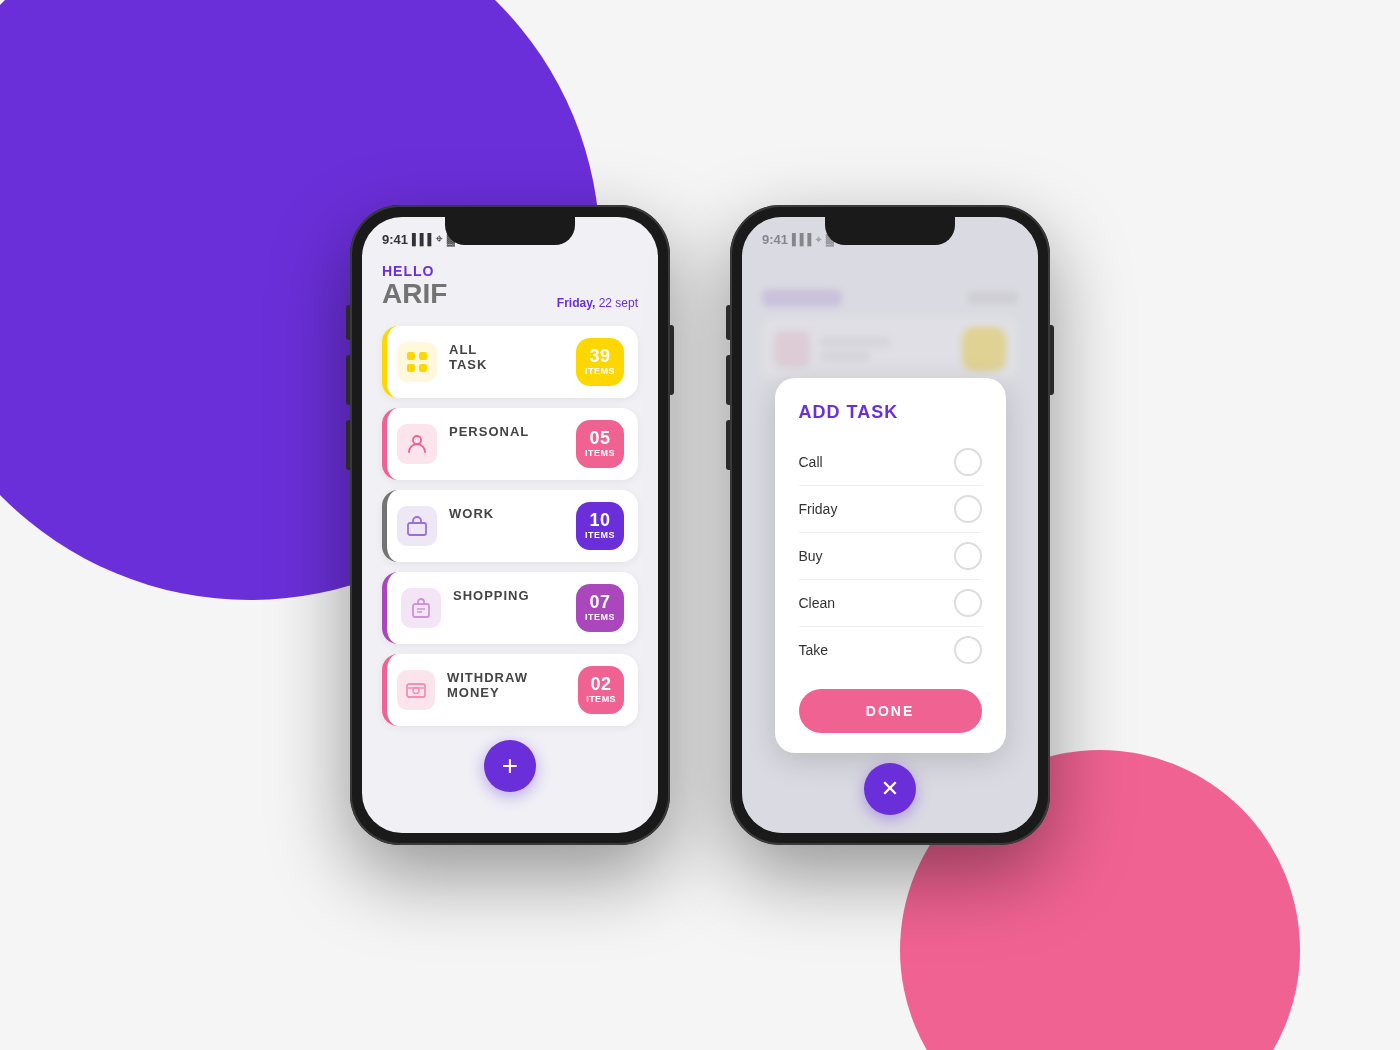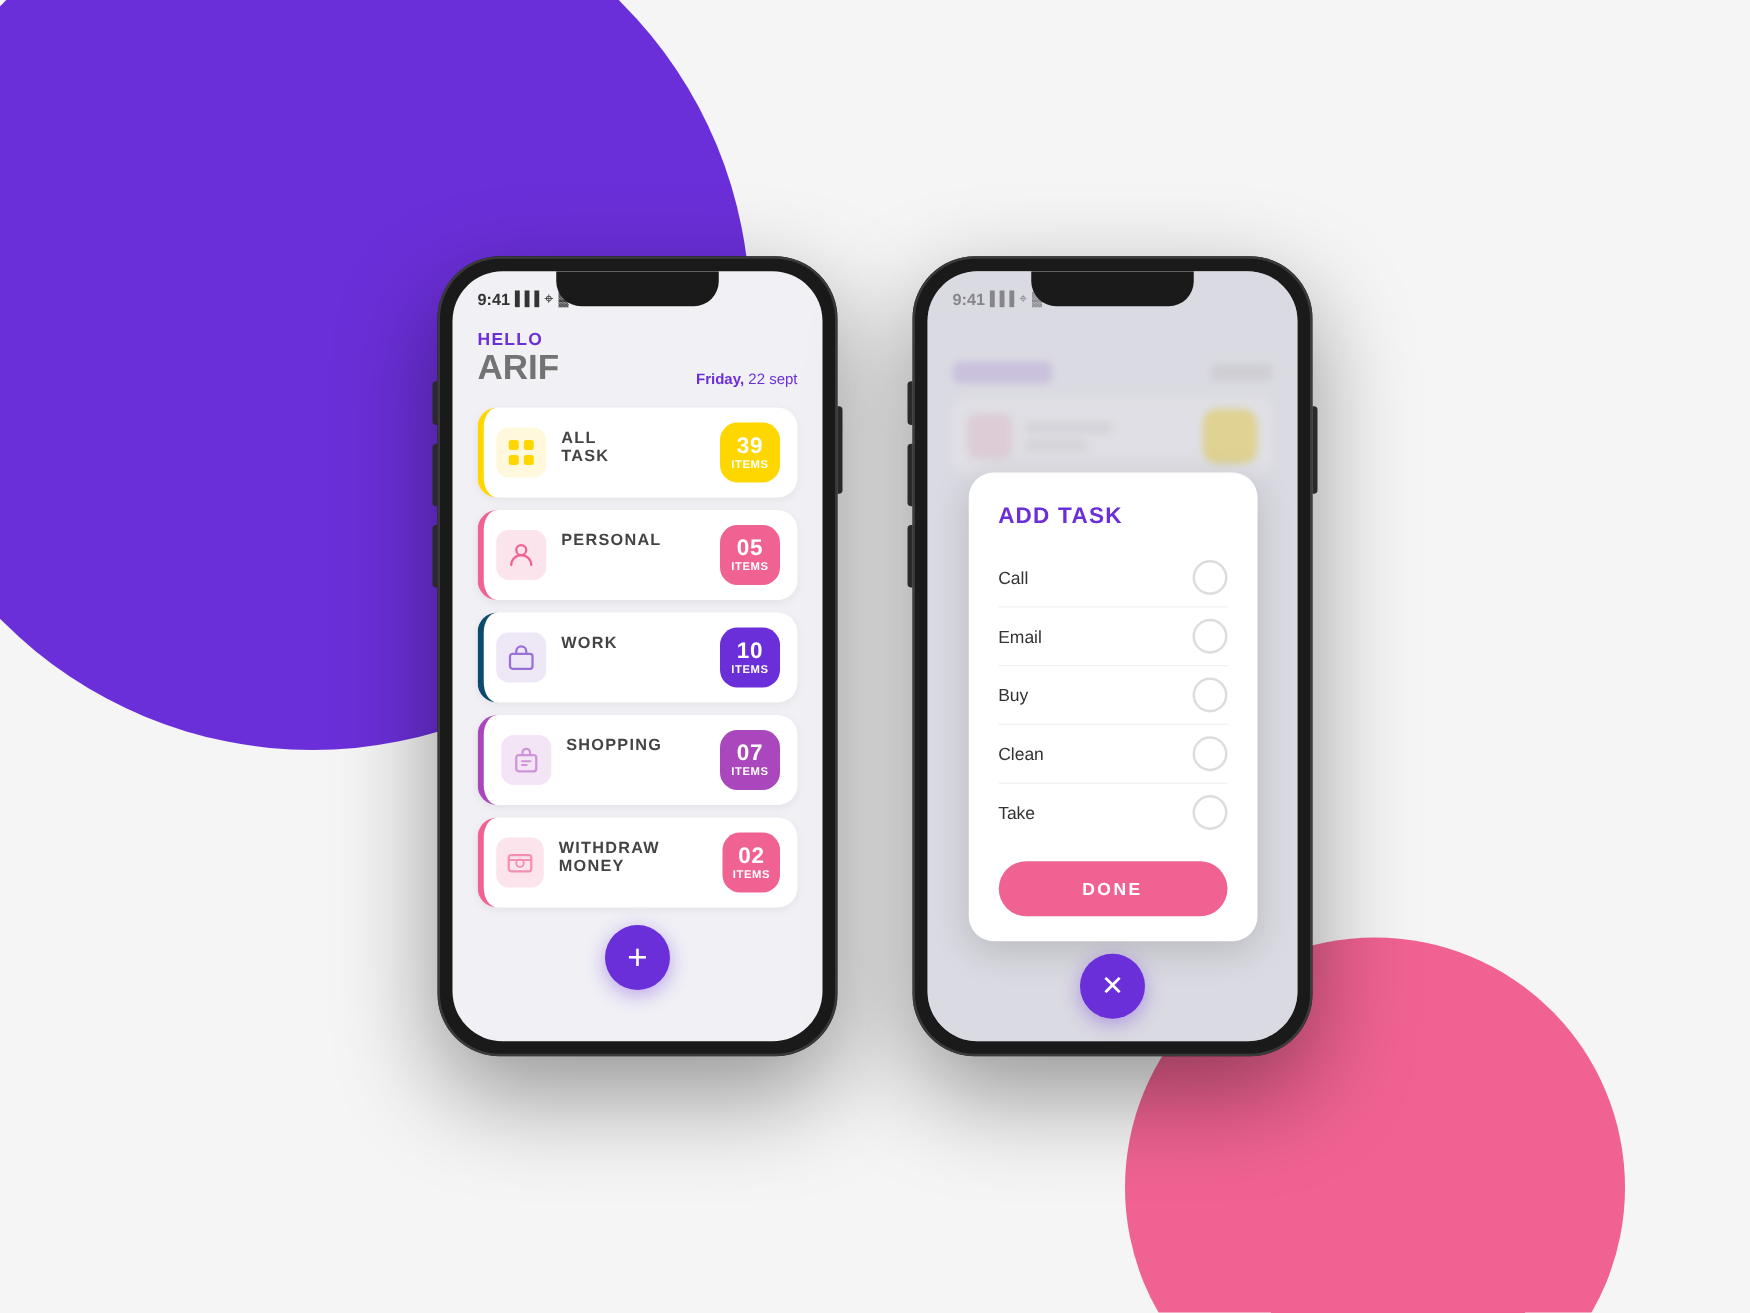--- a/index.html
+++ b/index.html
@@ -446,21 +446,21 @@
               </svg>
             </div>
             <div class="task-label">PERSONAL</div>
           </div>
           <div class="task-badge" style="background:#F06292;">
             <span style="font-size:18px; font-weight:900;">05</span>
             <span>ITEMS</span>
           </div>
         </div>
 
-        <div class="task-card" style="border-left: 5px solid #0c4a6e; padding-left: 10px;">
+        <div class="task-card" style="border-left: 5px solid #737373; padding-left: 10px;">
           <div class="task-card-left">
             <div class="task-icon-wrap" style="background:#EDE7F6; color:#6B2FD9;">
               <svg width="22" height="22" viewBox="0 0 22 22" fill="none">
                 <rect x="2" y="8" width="18" height="12" rx="2" stroke="#9B6FD9" stroke-width="1.8"></rect>
                 <path d="M7 8V6a4 4 0 018 0v2" stroke="#9B6FD9" stroke-width="1.8" stroke-linecap="round"></path>
               </svg>
             </div>
             <div class="task-label">WORK</div>
           </div>
           <div class="task-badge" style="background:#6B2FD9;">
@@ -546,21 +546,21 @@
       <div class="modal-overlay">
         <div class="modal-card">
           <div class="modal-title">ADD TASK</div>
 
           
           <div class="modal-item">
             <span class="modal-item-text">Call</span>
             <div class="check-circle">✓</div>
           </div>
           <div class="modal-item">
-            <span class="modal-item-text">Email</span>
+            <span class="modal-item-text">Friday</span>
             <div class="check-circle">✓</div>
           </div>
           <div class="modal-item">
             <span class="modal-item-text">Buy</span>
             <div class="check-circle">✓</div>
           </div>
           <div class="modal-item">
             <span class="modal-item-text">Clean</span>
             <div class="check-circle">✓</div>
           </div>

